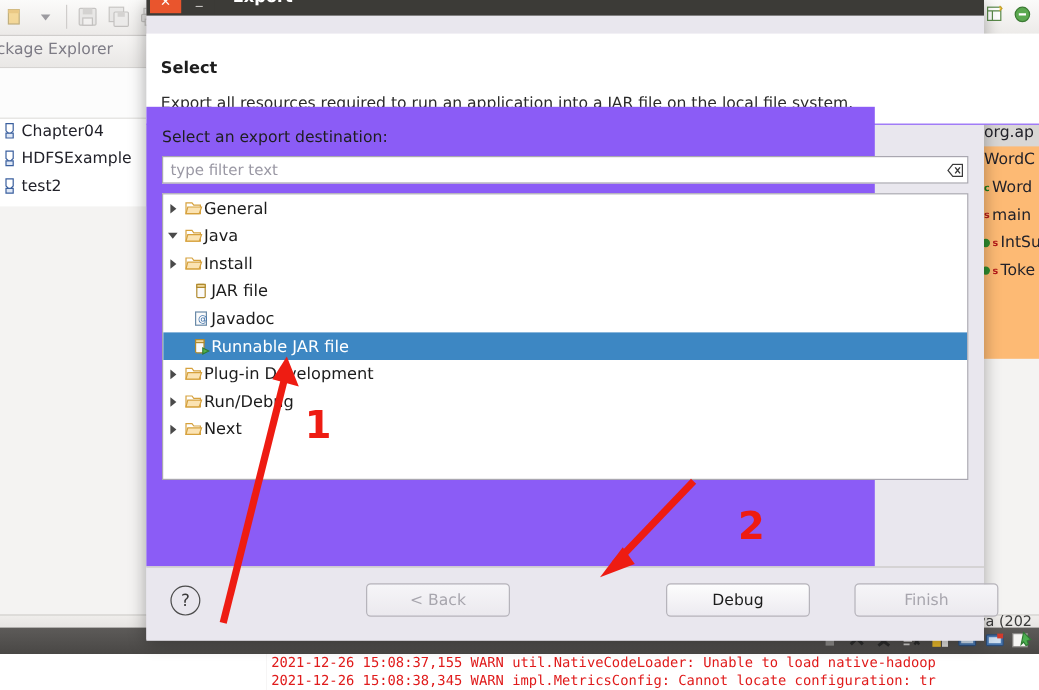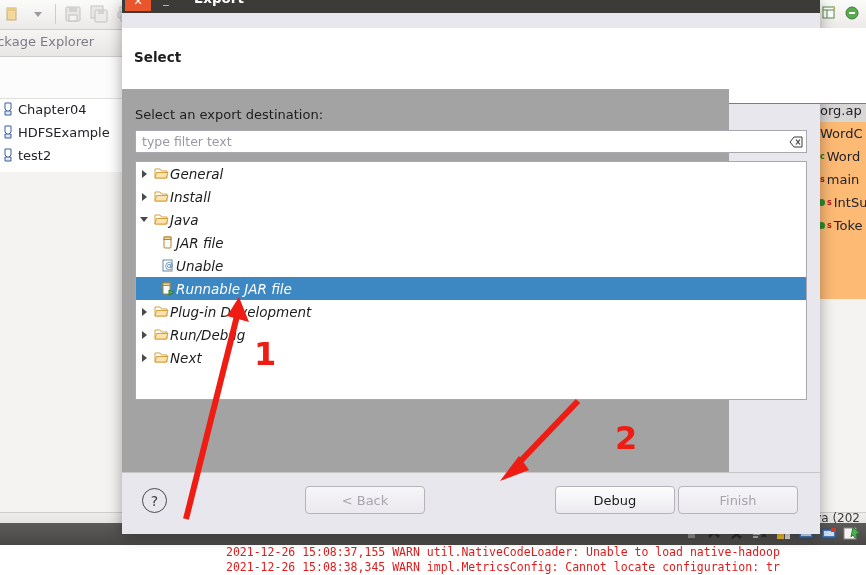--- a/index.html
+++ b/index.html
@@ -67,49 +67,49 @@
   .tb-min{position:absolute;left:31px;top:-9px;width:26px;height:20px;background:#3c3b37;
     display:flex;align-items:flex-end;justify-content:center;color:#d9d7d5;font-size:11px;}
   .tb-title{position:absolute;left:72px;top:-10px;color:#fff;font-weight:bold;font-size:13.5px;}
 
   .dlg-header{position:absolute;left:0;top:28px;width:828px;height:75px;background:#fff;
     border-bottom:1px solid #8b5cf6;}
   .dlg-h-title{position:absolute;left:12px;top:21px;font-weight:bold;font-size:13.5px;color:#1d1d1d;}
   .dlg-h-desc{position:absolute;left:12px;top:51px;font-size:13px;color:#2b2b2b;white-space:nowrap;}
   .dlg-h-icon{position:absolute;right:12px;top:12px;width:62px;height:62px;}
 
-  .dlg-body{position:absolute;left:0;top:89px;width:607px;height:383px;background:#a3a3a3;}
+  .dlg-body{position:absolute;left:0;top:89px;width:607px;height:383px;background:#8b5cf6;}
   .dest-label{position:absolute;left:13px;top:18px;font-size:13px;color:#1e1e1e;}
   .filter-wrap{position:absolute;left:13px;top:41px;width:672px;height:23px;background:#fff;
     border:1px solid #a9a7b0;box-sizing:border-box;display:flex;align-items:center;}
   .filter-ph{flex:1;padding-left:6px;color:#9a98a4;font-size:12.5px;}
   .filter-clear{width:20px;display:flex;align-items:center;justify-content:center;color:#3a3a3a;font-size:11px;}
 
   .tree{position:absolute;left:13px;top:72px;width:672px;height:239px;background:#fff;
     border:1px solid #a9a7b0;box-sizing:border-box;overflow:hidden;}
   .tnode{height:23px;display:flex;align-items:center;font-size:13.5px;color:#1c1c1c;}
   .tnode.sel{background:#3d87c3;color:#fff;}
   .tw{width:16px;display:flex;align-items:center;justify-content:center;flex:0 0 auto;}
   .tw i{display:block;width:0;height:0;}
   .arrow-right{border-left:5px solid #4a4a4a;border-top:4px solid transparent;border-bottom:4px solid transparent;}
   .arrow-down{border-top:5px solid #4a4a4a;border-left:4px solid transparent;border-right:4px solid transparent;}
   .ticon{width:18px;display:flex;align-items:center;justify-content:center;flex:0 0 auto;}
-  .tlabel{white-space:nowrap;font-style:italic;}
+  .tlabel{white-space:nowrap;}
   .lvl2{padding-left:22px;}
 
   .dlg-footer{position:absolute;left:0;top:472px;width:698px;height:61px;background:#e9e7ee;
     border-top:1px solid #c8c6c4;}
   .help-btn{position:absolute;left:20px;top:15px;width:23px;height:23px;border:1.6px solid #4a4a4a;
     border-radius:50%;display:flex;align-items:center;justify-content:center;font-size:14px;color:#3a3a3a;}
   .btn{position:absolute;top:13px;height:28px;width:120px;border:1px solid #b6b4bb;border-radius:4px;
     display:flex;align-items:center;justify-content:center;font-size:13px;box-sizing:border-box;
     background:linear-gradient(#fdfdfd,#eceaf0);color:#1c1c1c;}
   .btn.dis{color:#a7a5ad;background:linear-gradient(#f6f5f8,#ebe9ee);}
   .btn.pri{background:linear-gradient(#8ab4d8,#6fa0cb);border:1px solid #4f7fa8;color:#1b2a38;}
-  #btn-back{left:183px;} #btn-next{left:308px;} #btn-cancel{left:433px;} #btn-finish{left:556px;}
+  #btn-back{left:183px;} #btn-next{left:308px;} #btn-cancel{left:433px;} #btn-finish{left:590px;}
 
   
   .anno{position:absolute;left:0;top:0;width:866px;height:575px;pointer-events:none;}
   .anno-num{position:absolute;color:#ee1c12;font-size:32px;font-weight:bold;
     font-family:"DejaVu Sans","Liberation Sans",sans-serif;}
 </style>
 </head>
 <body>
 
 <div id="ide">
@@ -321,20 +321,21 @@
 <div id="dialog">
 
   <div class="titlebar">
     <div class="tb-close">✕</div>
     <div class="tb-min">‒</div>
     <div class="tb-title">Export</div>
   </div>
 
   <div class="dlg-header">
     <div class="dlg-h-title">Select</div>
+    <div class="dlg-h-desc">Export all resources required to run an application into a JAR file on the local file system.</div>
     <div class="dlg-h-icon">
       <svg width="62" height="62" viewBox="0 0 62 62">
         <rect width="62" height="62" fill="#fdfdfd"></rect>
         <path d="M30 34 L48 15" stroke="#2f5d94" stroke-width="5" fill="none"></path>
         <polygon points="50,12 50,27 36,13" fill="#3a6ea8" stroke="#2f5d94" stroke-width="1.5"></polygon>
         <path d="M12 24 h10 v7 h-6 v13 h30 V31 h-6 v-7 h10 v27 H12 Z" fill="#cfdcec" stroke="#3a6ea8" stroke-width="2.2"></path>
       </svg>
     </div>
   </div>
 
@@ -361,62 +362,62 @@
           <svg width="15" height="13" viewBox="0 0 15 13">
               <path d="M1 2h5l1.5 2H13v7H1z" fill="#fff" stroke="#d6a13c"></path>
               <path d="M2.5 5.5H14L12 11H1z" fill="#fbe3b3" stroke="#d6a13c"></path>
             </svg>
         </span>
         <span class="tlabel">General</span>
       </div>
 
       <div class="tnode">
         <span class="tw">
+            <i class="arrow-down"></i>
+          </span>
+        <span class="ticon">
+          <svg width="15" height="13" viewBox="0 0 15 13">
+              <path d="M1 2h5l1.5 2H13v7H1z" fill="#fff" stroke="#d6a13c"></path>
+              <path d="M2.5 5.5H14L12 11H1z" fill="#fbe3b3" stroke="#d6a13c"></path>
+            </svg>
+        </span>
+        <span class="tlabel">Java</span>
+      </div>
+
+      <div class="tnode">
+        <span class="tw">
             <i class="arrow-right"></i>
           </span>
         <span class="ticon">
           <svg width="15" height="13" viewBox="0 0 15 13">
               <path d="M1 2h5l1.5 2H13v7H1z" fill="#fff" stroke="#d6a13c"></path>
               <path d="M2.5 5.5H14L12 11H1z" fill="#fbe3b3" stroke="#d6a13c"></path>
             </svg>
         </span>
         <span class="tlabel">Install</span>
-      </div>
-
-      <div class="tnode">
-        <span class="tw">
-            <i class="arrow-down"></i>
-          </span>
-        <span class="ticon">
-          <svg width="15" height="13" viewBox="0 0 15 13">
-              <path d="M1 2h5l1.5 2H13v7H1z" fill="#fff" stroke="#d6a13c"></path>
-              <path d="M2.5 5.5H14L12 11H1z" fill="#fbe3b3" stroke="#d6a13c"></path>
-            </svg>
-        </span>
-        <span class="tlabel">Java</span>
       </div>
 
       <div class="tnode lvl2">
         <span class="ticon">
           <svg width="15" height="15" viewBox="0 0 15 15">
               <rect x="4" y="2" width="7" height="11" rx="1" fill="#fafafa" stroke="#b08a2e"></rect>
               <rect x="4" y="2" width="7" height="2.5" fill="#f0d79a" stroke="#b08a2e"></rect>
             </svg>
         </span>
         <span class="tlabel">JAR file</span>
       </div>
 
       <div class="tnode lvl2">
         <span class="ticon">
           <svg width="15" height="15" viewBox="0 0 15 15">
               <rect x="3" y="2" width="9" height="11" fill="#fbfbfb" stroke="#6a8aa8"></rect>
               <text x="5" y="10" font-size="8" fill="#3a6ea8">@</text>
             </svg>
         </span>
-        <span class="tlabel">Unable</span>
+        <span class="tlabel">Javadoc</span>
       </div>
 
       <div class="tnode lvl2 sel">
         <span class="ticon">
           <svg width="15" height="15" viewBox="0 0 15 15">
               <rect x="3" y="2" width="7" height="11" rx="1" fill="#fafafa" stroke="#b08a2e"></rect>
               <rect x="3" y="2" width="7" height="2.5" fill="#f0d79a" stroke="#b08a2e"></rect>
               <polygon points="9,9 14,11.5 9,14" fill="#55b24a" stroke="#2f7a33"></polygon>
             </svg>
         </span>

